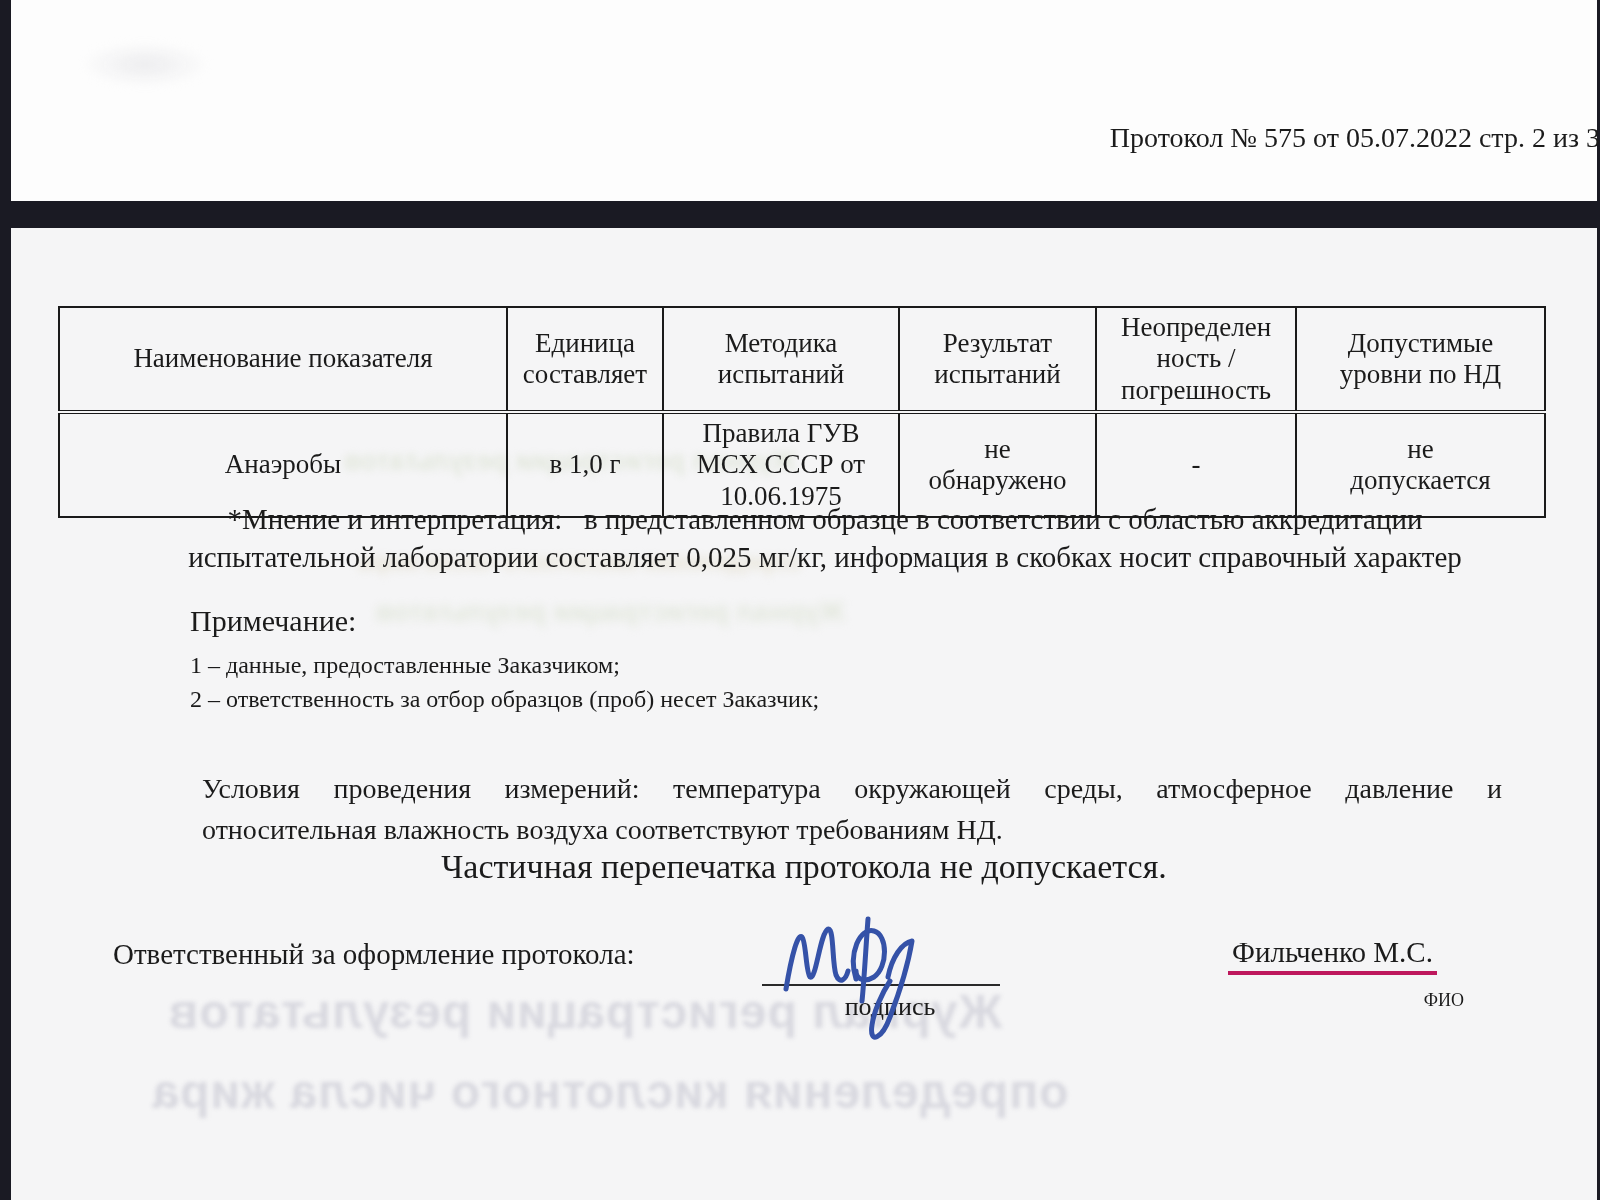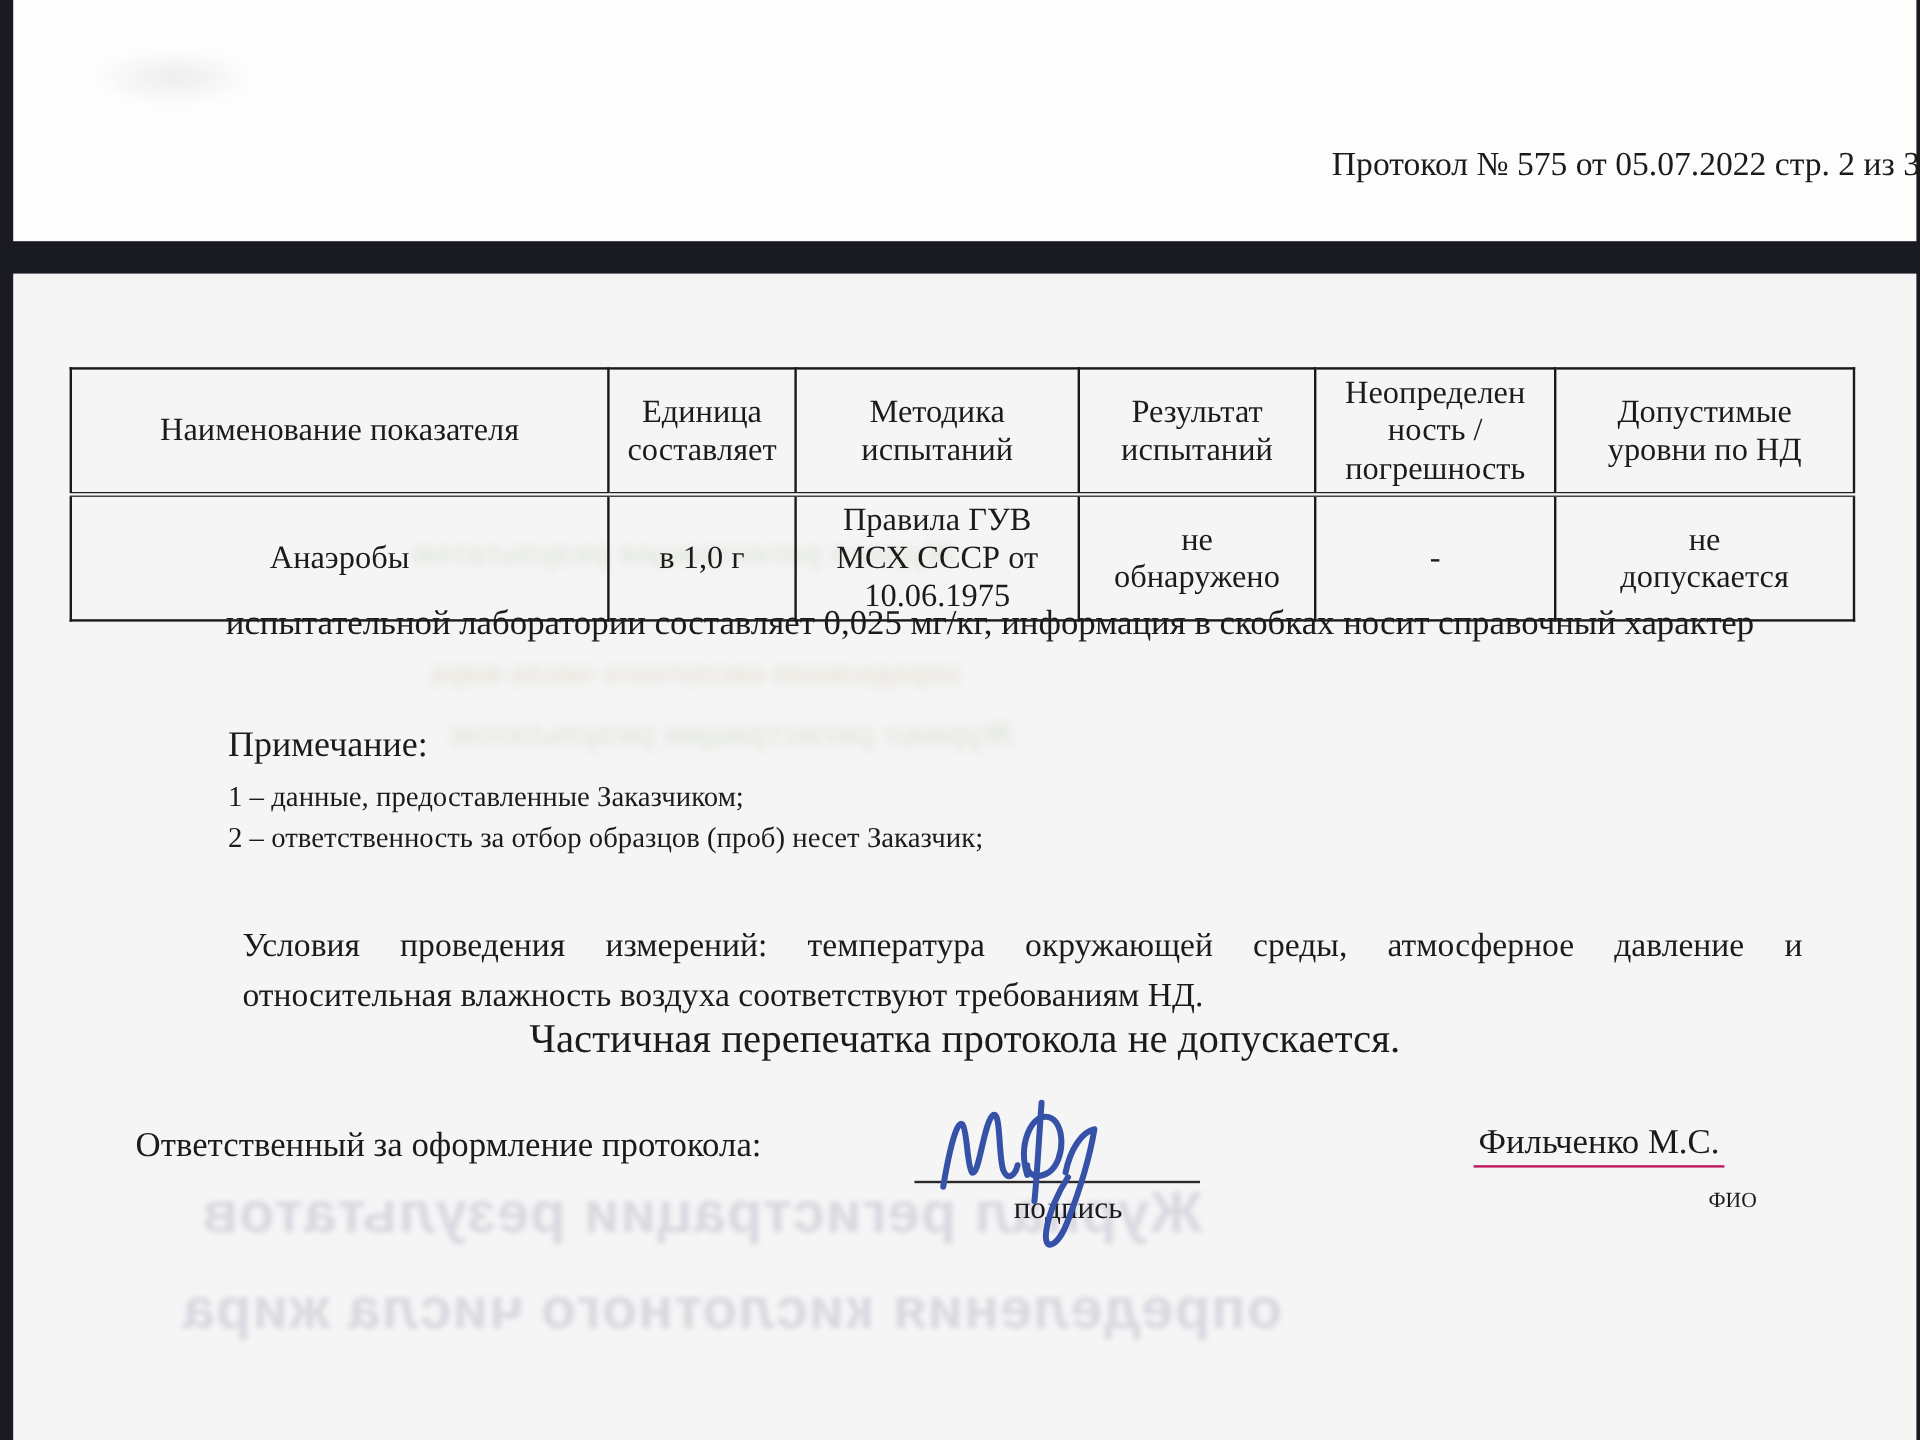--- a/index.html
+++ b/index.html
@@ -24,21 +24,21 @@
   .opinion{left:130px;width:1390px;top:500px;text-align:center;font-size:29px;line-height:38px;}
   .opinion div{white-space:pre;}
   .notes-heading{left:190px;top:604px;font-size:30px;}
   .notes-list{left:190px;top:648px;width:1330px;font-size:24px;line-height:34px;}
   .conditions{left:202px;top:768px;width:1300px;font-size:28px;line-height:41px;}
   .cond-just{text-align:justify;text-align-last:justify;}
   .reprint{left:11px;right:3px;top:848px;text-align:center;font-size:34px;}
   .resp-label{left:113px;top:938px;font-size:29px;}
   .sig-line{left:762px;top:984px;width:238px;border-top:2px solid #2a2a2a;height:0;}
   .sig-caption{left:770px;top:992px;width:240px;text-align:center;font-size:26px;}
-  .resp-name{left:1228px;top:936px;font-size:29px;border-bottom:2px solid #be185d;padding:0 4px 2px 4px;}
+  .resp-name{left:1228px;top:936px;font-size:29px;border-bottom:4px solid #be185d;padding:0 4px 2px 4px;}
   .name-caption{left:1228px;top:990px;width:236px;text-align:right;font-size:18px;}
   .signature-svg{position:absolute;z-index:3;left:772px;top:893px;}
   .bleed-b1{left:150px;top:984px;width:870px;font-size:48px;filter:blur(2px);letter-spacing:1px;}
   .bleed-b2{left:130px;top:1064px;width:960px;font-size:48px;filter:blur(2px);letter-spacing:1px;}
   .bleed-f1{left:260px;top:446px;width:620px;font-size:27px;filter:blur(3.5px);color:var(--bleedGreen,#e2e7dc);}
   .bleed-f2{left:340px;top:548px;width:480px;font-size:24px;filter:blur(4px);color:#e7e3d6;}
   .bleed-f3{left:340px;top:596px;width:540px;font-size:28px;filter:blur(4px);color:var(--bleedGreen,#e2e7dc);}
   .smudge{position:absolute;left:80px;top:42px;width:130px;height:45px;z-index:1;
           background:radial-gradient(ellipse at center,#ececee 0%,rgba(253,253,253,0) 70%);
           filter:blur(4px);}
@@ -95,20 +95,21 @@
         <td>не
 обнаружено</td>
         <td>-</td>
         <td>не
 допускается</td>
       </tr>
     </tbody>
   </table>
 
   <div class="layer opinion">
+    <div>*Мнение и интерпретация:   в представленном образце в соответствии с областью аккредитации</div>
     <div>испытательной лаборатории составляет 0,025 мг/кг, информация в скобках носит справочный характер</div>
   </div>
 
   <div class="layer notes-heading">Примечание:</div>
   <div class="layer notes-list">
     <div>1 – данные, предоставленные Заказчиком;</div>
     <div>2 – ответственность за отбор образцов (проб) несет Заказчик;</div>
   </div>
 
   <div class="layer conditions">

